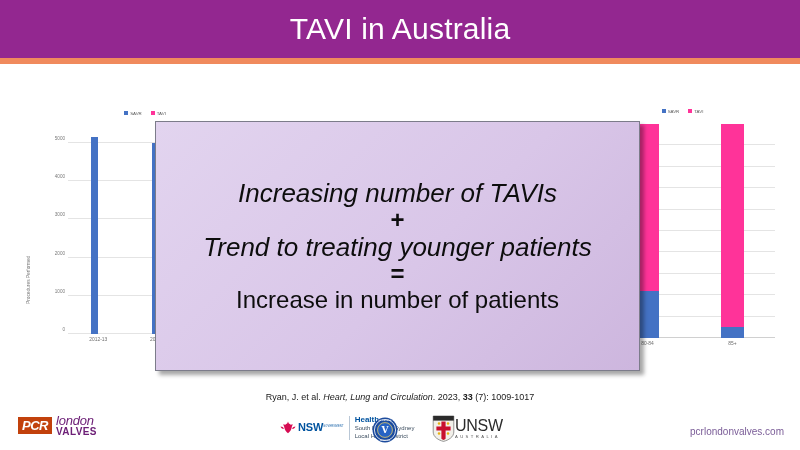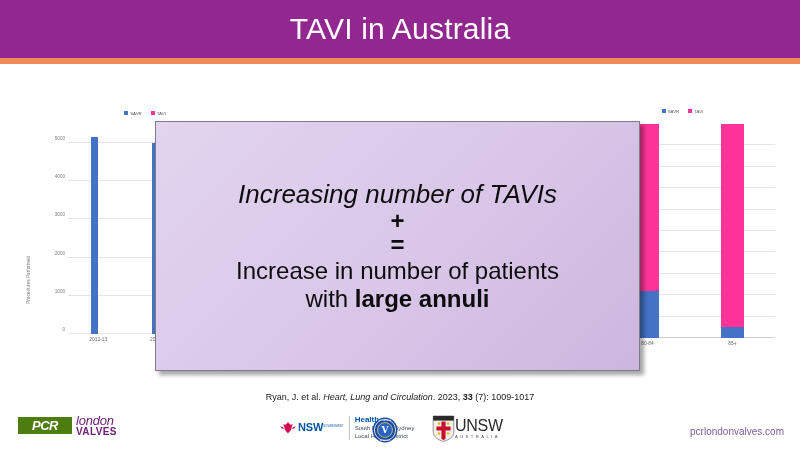--- a/index.html
+++ b/index.html
@@ -203,26 +203,26 @@
   }
   
   #pcr-logo {
     position: absolute;
     left: 18px; top: 4px;
     display: flex;
     align-items: center;
     gap: 4px;
   }
   #pcr-mark {
-    background: #4d7c0f;
+    background: #c2410c;
     color: #ffffff;
     font-weight: bold;
     font-size: 13px;
     font-style: italic;
-    padding: 2px 14px;
+    padding: 2px 4px;
     letter-spacing: -0.5px;
     line-height: 1;
   }
   #pcr-wordmark {
     display: flex;
     flex-direction: column;
     line-height: 1.0;
     color: #6d2077;
   }
   #pcr-london {
@@ -388,23 +388,23 @@
         <div class="seg-savr" style="height: 5%;"></div>
         <div class="seg-tavi" style="bottom: 5%; height: 95%;"></div>
       </div>
       <div class="xtick-label" style="left: 75%;">85+</div>
     </div>
 </div>
 
 <div id="callout-box">
   <div class="callout-line callout-italic">Increasing number of TAVIs</div>
   <div class="callout-line callout-operator">+</div>
+  <div class="callout-line callout-italic">Trend to treating younger patients</div>
   <div class="callout-line callout-operator">=</div>
   <div class="callout-line callout-plain">Increase in number of patients</div>
-  <div class="callout-line callout-plain"><span>with </span><span class="callout-bold">large annuli</span></div>
 </div>
 
 <div id="citation"><span>Ryan, J. et al. </span><span class="cite-italic">Heart, Lung and Circulation</span><span>. 2023, </span><span class="cite-bold">33</span><span> (7): 1009-1017</span></div>
 
 <div id="footer">
 
   <div id="pcr-logo">
     <span id="pcr-mark">PCR</span>
     <span id="pcr-wordmark">
       <span id="pcr-london">london</span>

